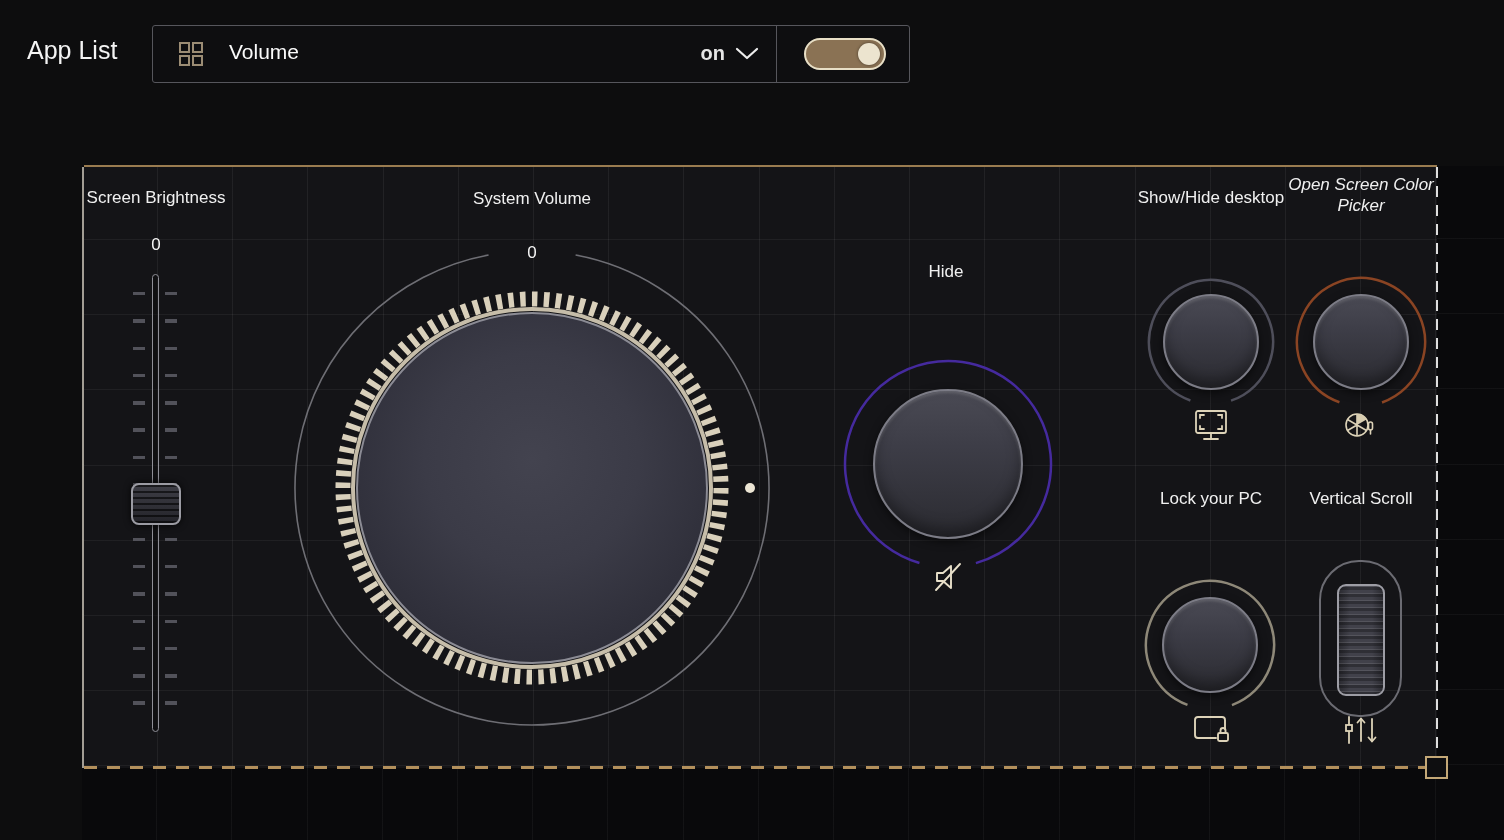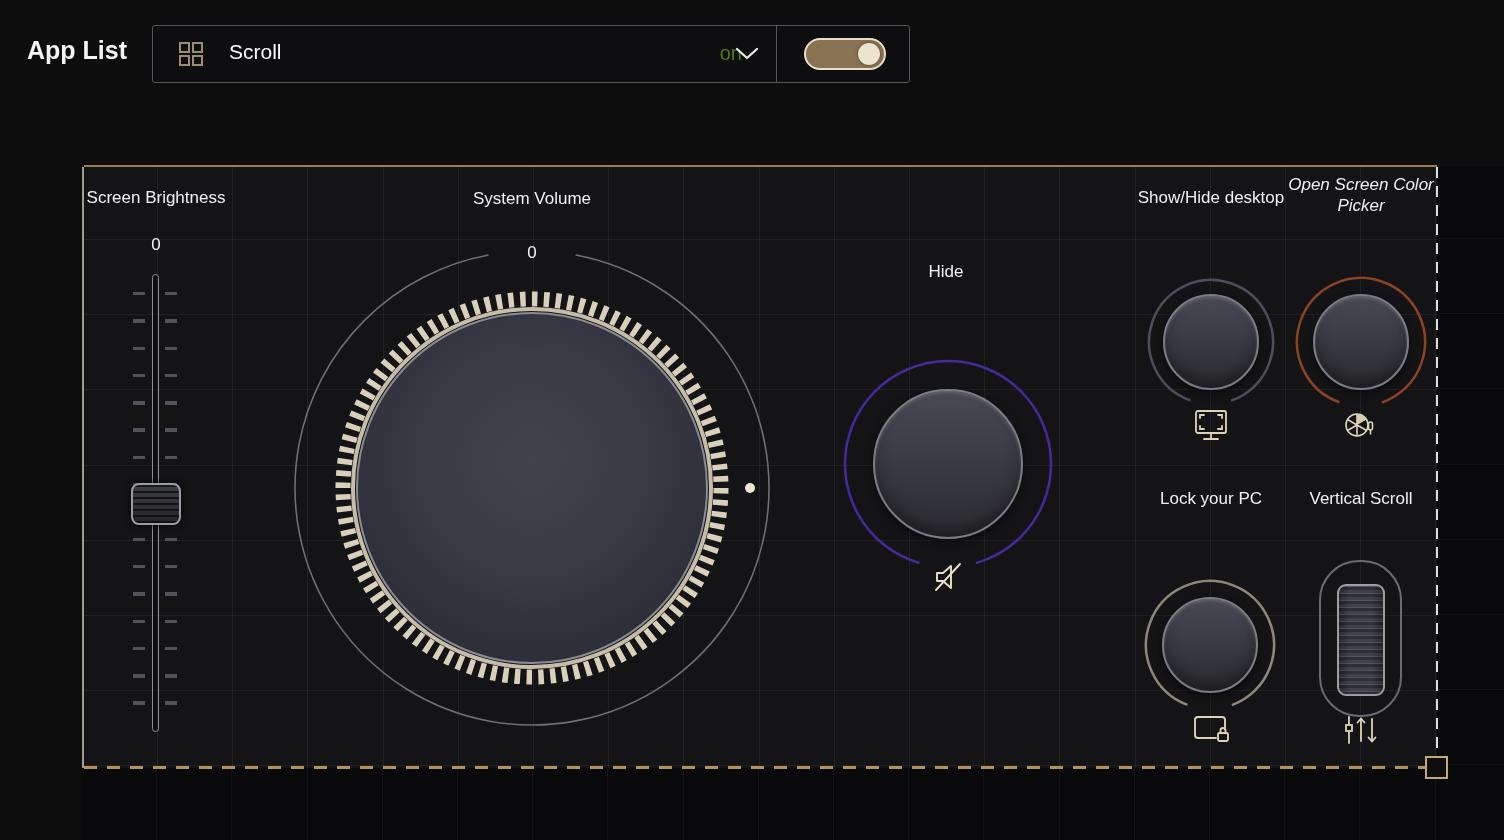--- a/index.html
+++ b/index.html
@@ -1,26 +1,26 @@
 <!DOCTYPE html>
 <html><head>
 <meta charset="utf-8">
 <style>
   html,body{margin:0;padding:0;background:#0c0c0d;}
   #stage{position:relative;width:1504px;height:840px;background:#0d0d0e;overflow:hidden;
          font-family:"Liberation Sans",sans-serif;color:#f0f0f0;}
 
   
-  .app-list-label{position:absolute;left:27px;top:36px;font-size:25px;font-weight:700;color:#f4f4f4;text-align:center;}
+  .app-list-label{position:absolute;left:27px;top:36px;font-size:25px;font-weight:400;color:#f4f4f4;text-align:center;}
   .selector-box{position:absolute;left:152px;top:25px;width:756px;height:56px;
                 border:1px solid #56565c;border-radius:3px;background:#0e0e10;}
   .selector-divider{position:absolute;left:623px;top:0;width:1px;height:100%;background:#56565c;}
   .apps-grid{position:absolute;left:25px;top:15px;}
   .selected-app{position:absolute;left:76px;top:14px;font-size:21px;color:#fbfbfb;}
-  .state-on{position:absolute;left:537px;top:16px;width:52px;text-align:right;font-size:20px;color:#4d7c0f;}
+  .state-on{position:absolute;left:520px;top:16px;width:52px;text-align:right;font-size:20px;color:#e5e5e5;font-weight:bold;}
   .chevron{position:absolute;left:582px;top:21px;}
   .toggle-track{position:absolute;left:651px;top:12px;width:78px;height:28px;border-radius:16px;
                 background:#8a7254;border:2px solid #e8dfc6;}
   .toggle-knob{position:absolute;right:4px;top:3px;width:22px;height:22px;border-radius:50%;
                background:#ece4cf;box-shadow:0 0 3px rgba(0,0,0,.5);}
 
   
   .canvas{position:absolute;left:82px;top:166px;width:1422px;height:674px;background:#09090b;
     background-image:
       repeating-linear-gradient(90deg, transparent 0 74.2px, rgba(255,255,255,0.045) 74.2px 75.2px),
@@ -77,21 +77,21 @@
 
   <div class="selector-box">
     <svg class="apps-grid" width="26" height="26" viewBox="0 0 26 26">
       <g fill="none" stroke="#9b8c74" stroke-width="2">
         <rect x="2" y="2" width="9" height="9"></rect>
           <rect x="15" y="2" width="9" height="9"></rect>
         <rect x="2" y="15" width="9" height="9"></rect>
           <rect x="15" y="15" width="9" height="9"></rect>
       </g>
     </svg>
-    <div class="selected-app">Scroll</div>
+    <div class="selected-app">Volume</div>
     <div class="state-on">on</div>
     <svg class="chevron" width="24" height="14" viewBox="0 0 24 14">
       <polyline points="2,2 12,11 22,2" fill="none" stroke="#ececec" stroke-width="2.2" stroke-linecap="round" stroke-linejoin="round"></polyline>
     </svg>
     <div class="selector-divider"></div>
     <div class="toggle-track">
       <div class="toggle-knob"></div>
     </div>
   </div>
 

